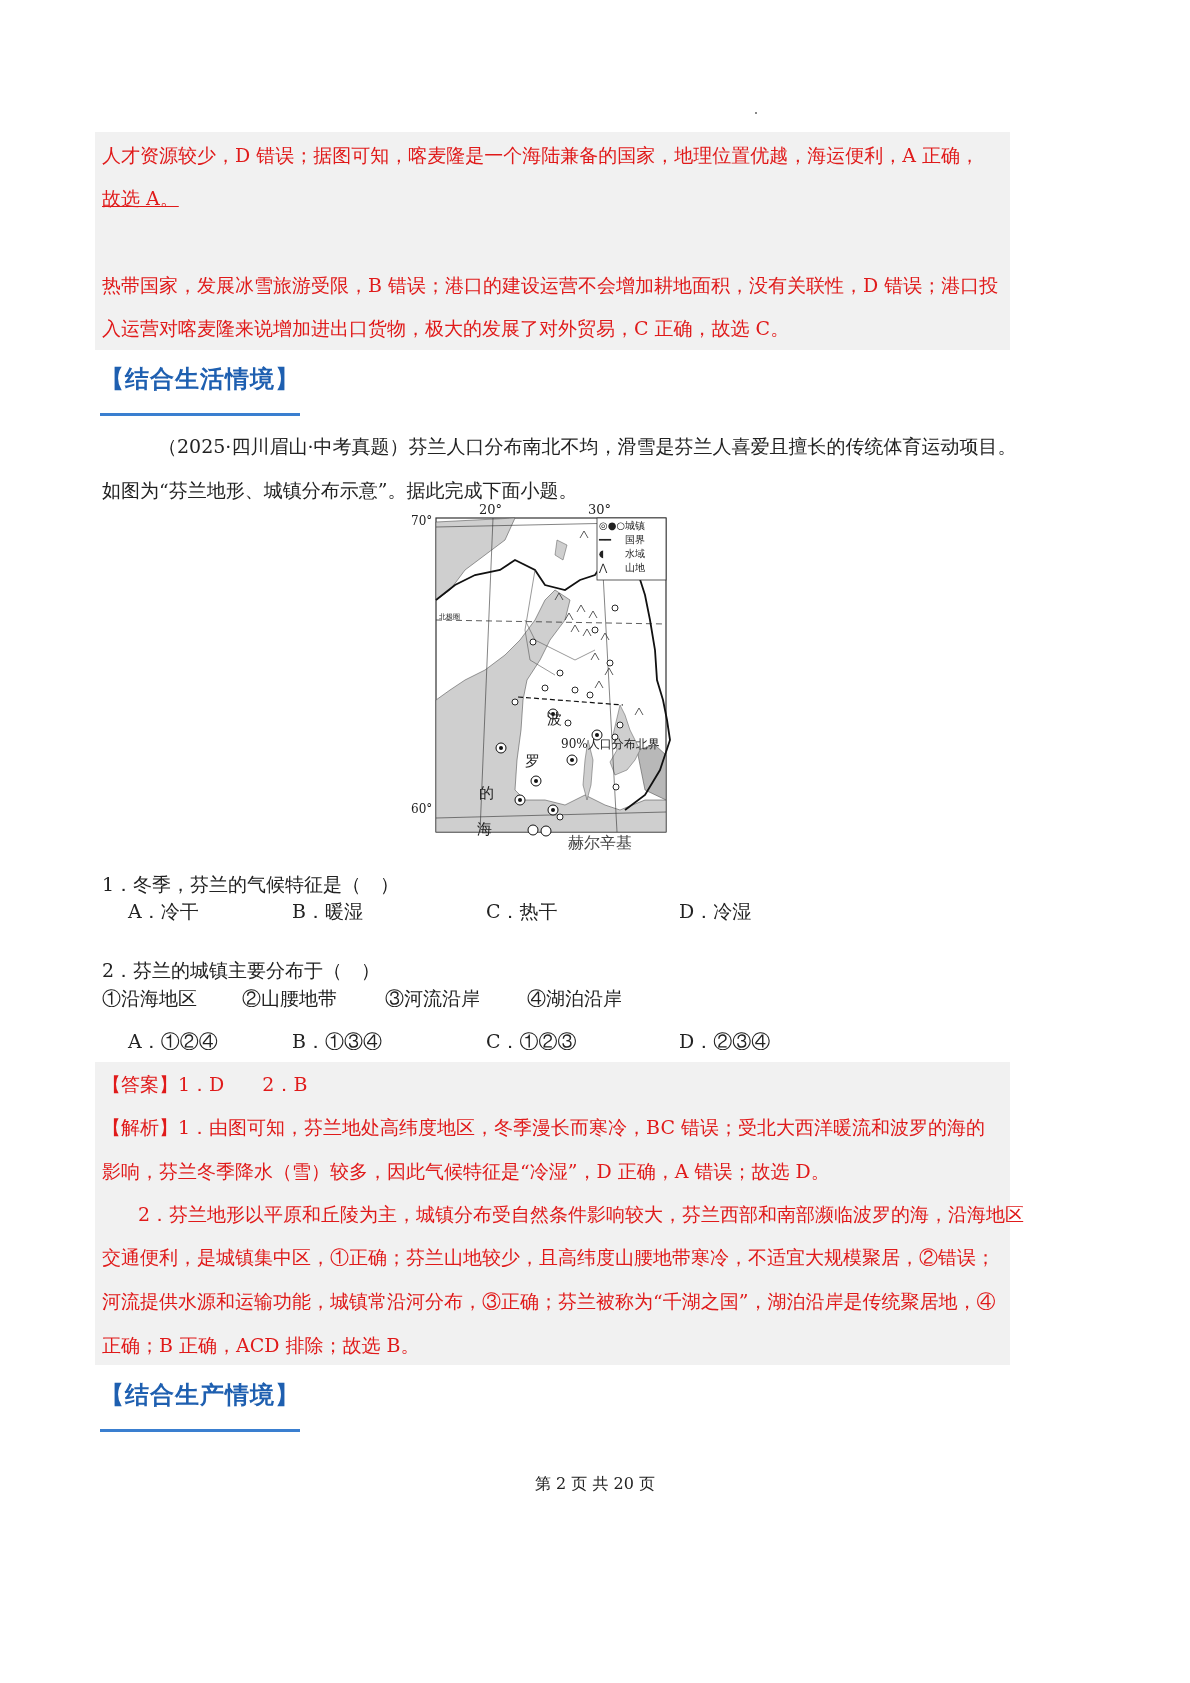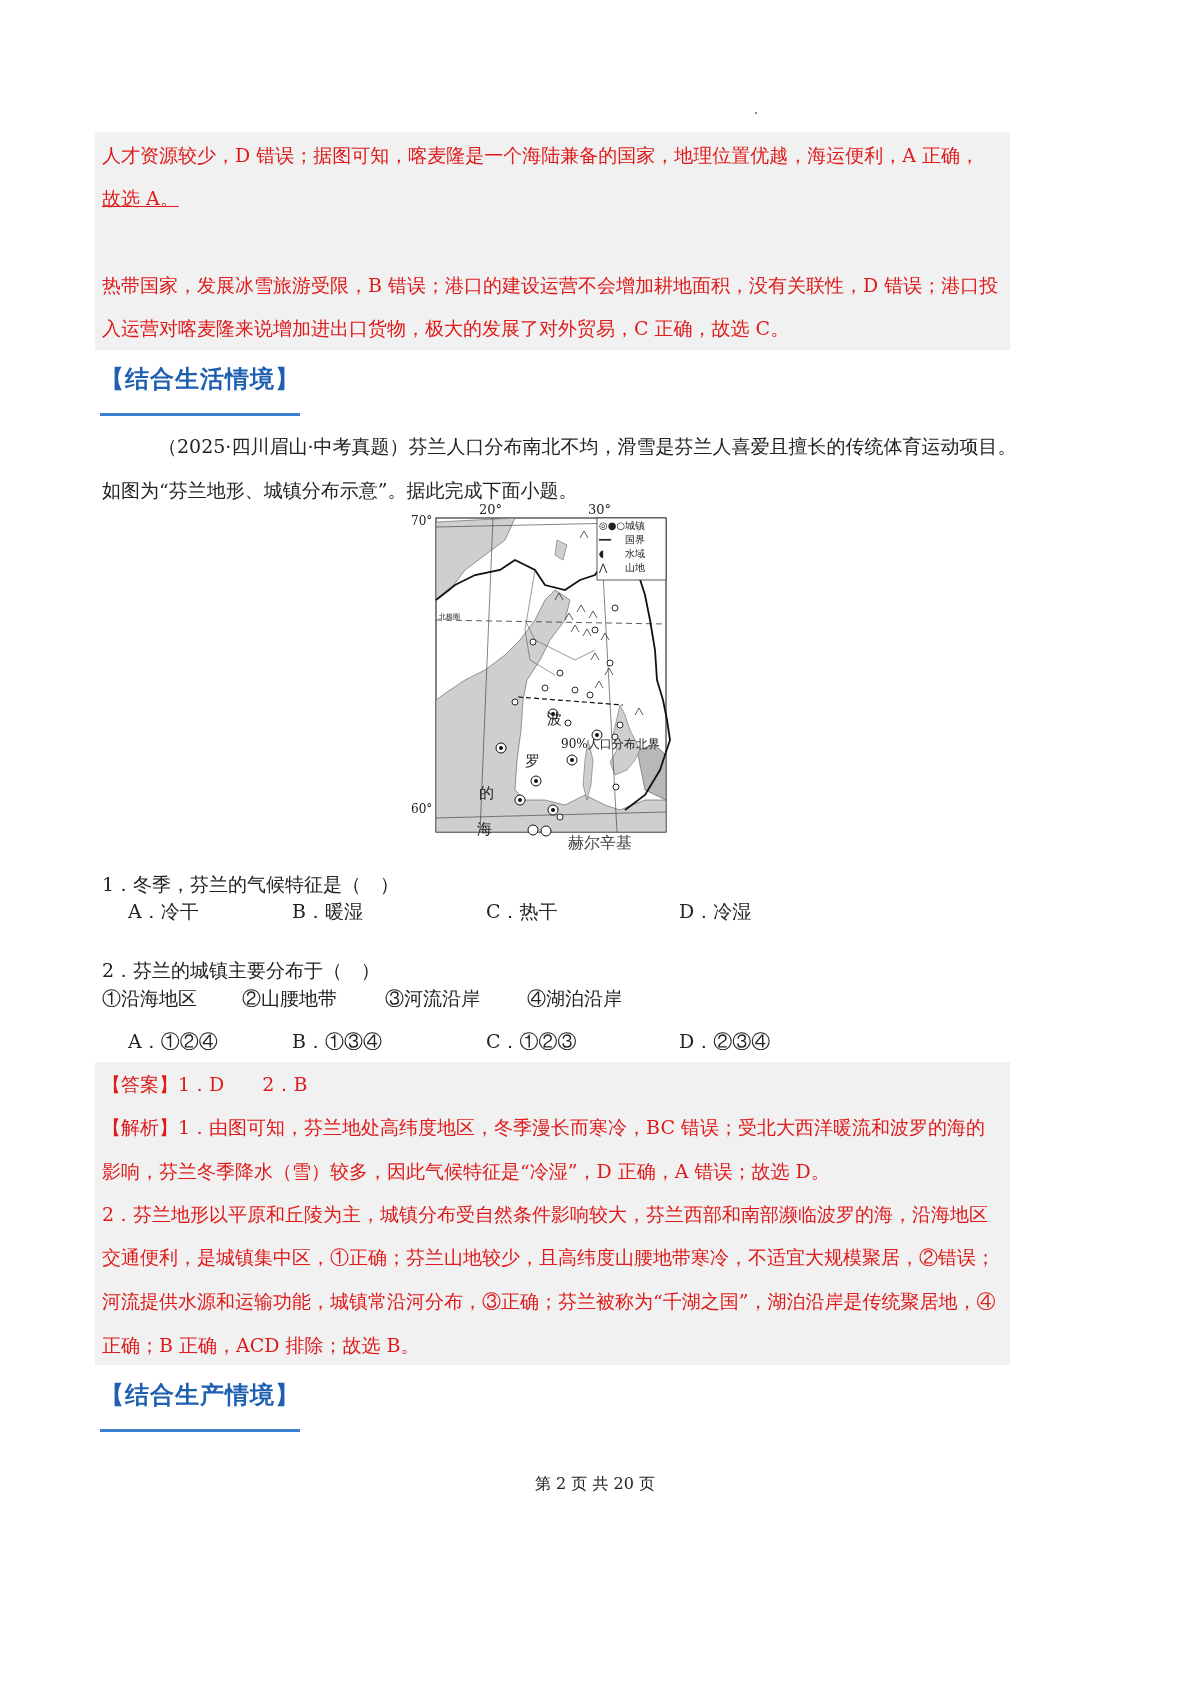--- a/index.html
+++ b/index.html
@@ -153,21 +153,21 @@
   <div class="opt" style="top:1029px;left:679px;">D．②③④</div>
 
   <div class="shade" style="top:1062px;height:303px;"></div>
   <div class="line red" style="top:1072px;">
     <span>【答案】</span><span>1．D　　2．B</span>
   </div>
   <div class="line red" style="top:1115px;">
     <span>【解析】</span><span>1．由图可知，芬兰地处高纬度地区，冬季漫长而寒冷，BC 错误；受北大西洋暖流和波罗的海的</span>
   </div>
   <div class="line red" style="top:1159px;">影响，芬兰冬季降水（雪）较多，因此气候特征是“冷湿”，D 正确，A 错误；故选 D。</div>
-  <div class="line red" style="top:1202px;">2．芬兰地形以平原和丘陵为主，城镇分布受自然条件影响较大，芬兰西部和南部濒临波罗的海，沿海地区</div>
+  <div class="line red" style="top:1202px;margin-left:36px;">2．芬兰地形以平原和丘陵为主，城镇分布受自然条件影响较大，芬兰西部和南部濒临波罗的海，沿海地区</div>
   <div class="line red" style="top:1245px;">交通便利，是城镇集中区，①正确；芬兰山地较少，且高纬度山腰地带寒冷，不适宜大规模聚居，②错误；</div>
   <div class="line red" style="top:1289px;">河流提供水源和运输功能，城镇常沿河分布，③正确；芬兰被称为“千湖之国”，湖泊沿岸是传统聚居地，④</div>
   <div class="line red" style="top:1333px;">正确；B 正确，ACD 排除；故选 B。</div>
 
   <div class="heading" style="top:1380px;">【结合生产情境】</div>
 
   <div class="footer">第 2 页 共 20 页</div>
 </div>
 
 </body></html>

